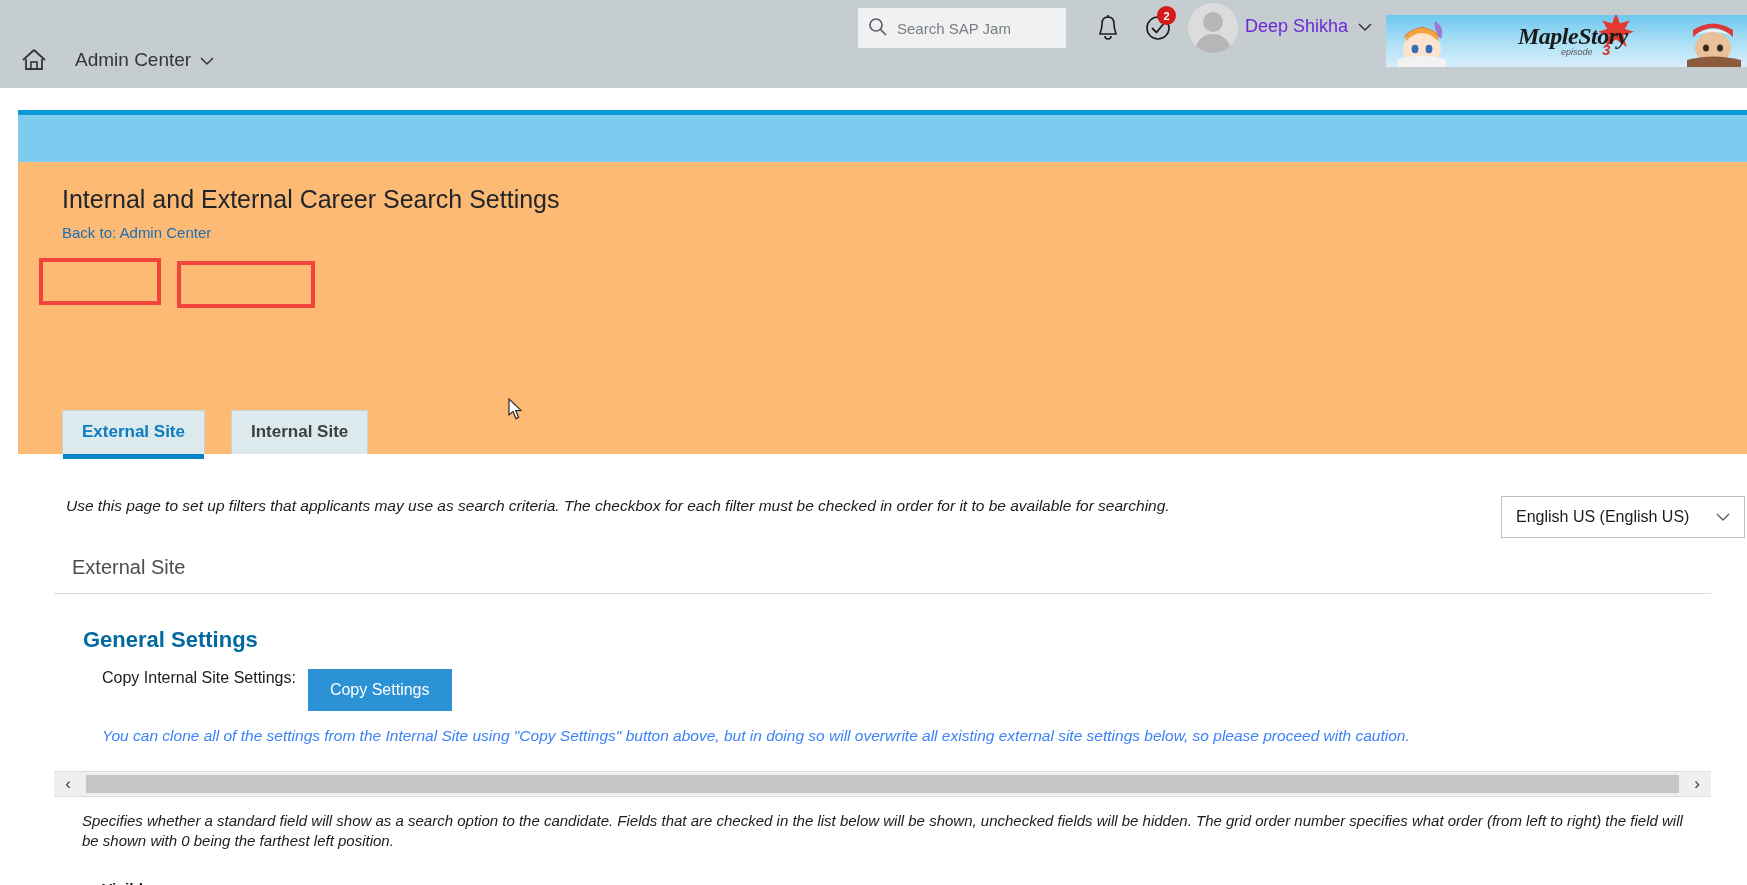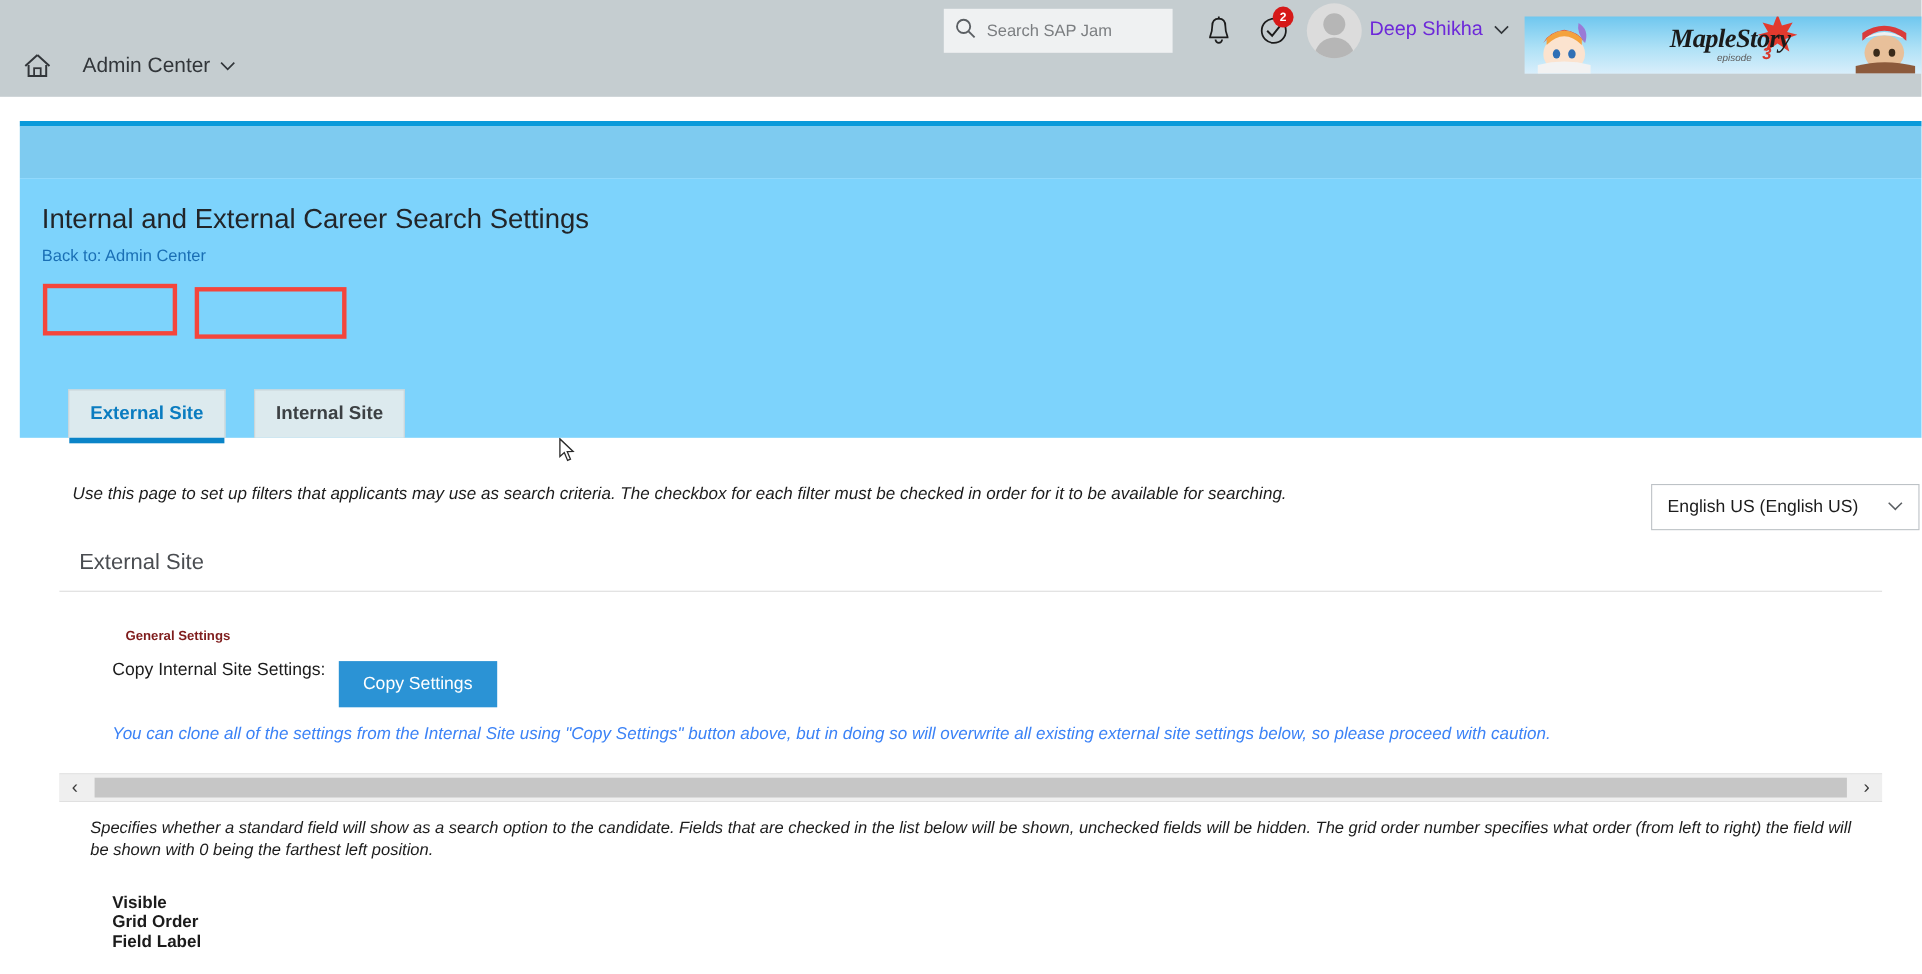--- a/index.html
+++ b/index.html
@@ -100,24 +100,24 @@
 
   
   .page {
     position: absolute; left: 18px; top: 110px;
     width: 1729px; height: 775px;
     background: #ffffff;
   }
   .hero-rule { width: 100%; height: 5px; background: #0a9ada; }
   .hero { width: 100%; height: 47px; background: #7ecbf0; }
   .titlezone {
-    width: 100%; background: #7dd3fc;
-    padding: 24px 0 0 20px;
+    width: 100%; background: #fdba74;
+    padding: 24px 0 0 44px;
     position: relative;
-    height: 236px;
+    height: 292px;
   }
   .page-title { font-size: 25px; color: #222529; font-weight: normal; line-height: 1.1; margin: 0; }
   .back-link { display: inline-block; margin-top: 10px; font-size: 15px; color: #1a6fb5; text-decoration: none; cursor: pointer; }
 
   .tabs { position: absolute; left: 44px; bottom: 0; display: flex; align-items: flex-end; gap: 26px; }
   .tab {
     position: relative;
     padding: 11px 19px 12px 19px;
     font-size: 17px; font-weight: bold;
     background: #dceaee;
@@ -162,22 +162,22 @@
 
   .section-head {
     margin: 18px 36px 0 36px;
     padding: 0 0 14px 18px;
     font-size: 20px; color: #4a4d51;
     border-bottom: 1px solid #dcdcdc;
   }
 
   .block { padding: 0 36px; }
   .h-general {
-    margin: 33px 0 0 60px;
-    font-size: 12px; font-weight: bold; color: #7f1d1d;
+    margin: 33px 0 0 29px;
+    font-size: 22px; font-weight: bold; color: #0369a1;
   }
   .copy-row {
     display: flex; align-items: flex-start; gap: 12px;
     margin: 16px 0 0 48px;
   }
   .copy-label { font-size: 16px; color: #1b1b1b; }
   .btn-copy {
     background: #2b93d5; color: #fff; border: none;
     font-family: "Liberation Sans", sans-serif;
     font-size: 16px; padding: 12px 22px; cursor: pointer;

